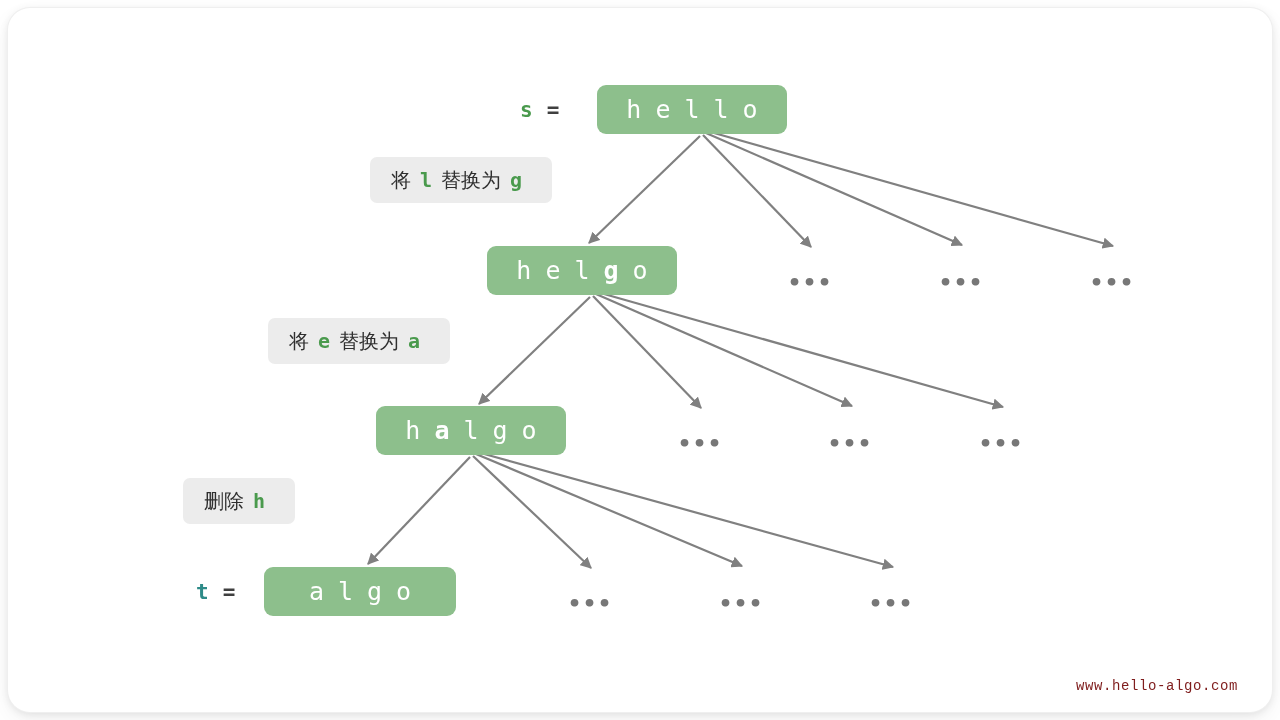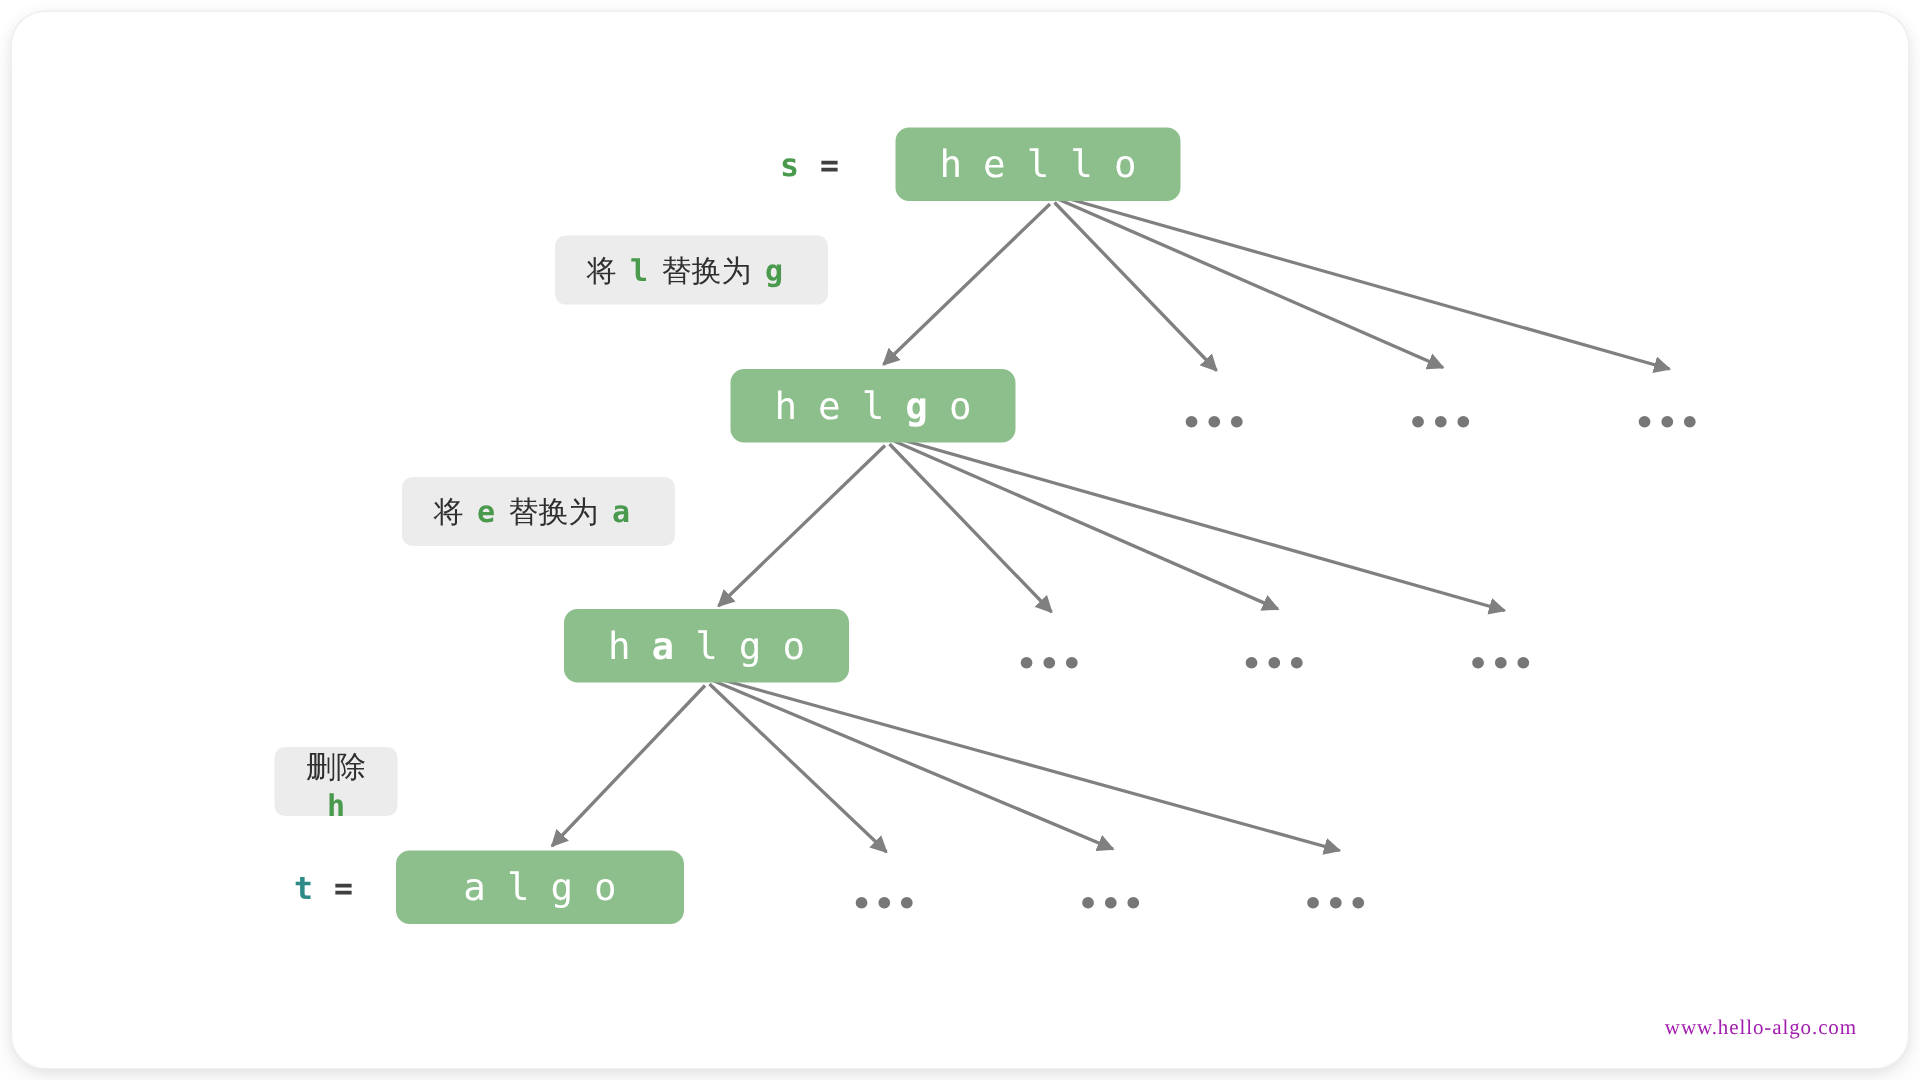--- a/index.html
+++ b/index.html
@@ -109,23 +109,23 @@
     letter-spacing: 1px;
     line-height: 1;
     transform: translate(-50%, -50%);
   }
 
   
   .watermark {
     position: absolute;
     right: 42px;
     bottom: 26px;
-    font-family: Liberation Serif, serif;
+    font-family: Liberation Mono, monospace;
     font-size: 14px;
-    color: #a21caf;
+    color: #7f1d1d;
     letter-spacing: 0.6px;
   }
 </style>
 </head>
 <body>
 
 <div id="canvas">
   <div class="card"></div>
 
   <svg id="arrow-layer" viewBox="0 0 1280 720" xmlns="http://www.w3.org/2000/svg">
@@ -185,21 +185,21 @@
         <span class="code" style="color: rgb(74, 154, 77);">l</span>
         <span class="zh" style="color: rgb(47, 47, 47);">替换为</span>
         <span class="code" style="color: rgb(74, 154, 77);">g</span>
       </div>
       <div class="op-box" style="left: 268px; top: 318px; background: rgb(236, 236, 236);">
         <span class="zh" style="color: rgb(47, 47, 47);">将</span>
         <span class="code" style="color: rgb(74, 154, 77);">e</span>
         <span class="zh" style="color: rgb(47, 47, 47);">替换为</span>
         <span class="code" style="color: rgb(74, 154, 77);">a</span>
       </div>
-      <div class="op-box" style="left: 183px; top: 498px; background: rgb(236, 236, 236); flex-direction: column;">
+      <div class="op-box" style="left: 183px; top: 478px; background: rgb(236, 236, 236);">
         <span class="zh" style="color: rgb(47, 47, 47);">删除</span>
         <span class="code" style="color: rgb(74, 154, 77);">h</span>
       </div>
     </div>
   <div id="ellipsis-layer">
       <div class="ellipsis" style="left: 810px; top: 283px; color: rgb(119, 119, 119);">•••</div>
       <div class="ellipsis" style="left: 961px; top: 283px; color: rgb(119, 119, 119);">•••</div>
       <div class="ellipsis" style="left: 1112px; top: 283px; color: rgb(119, 119, 119);">•••</div>
       <div class="ellipsis" style="left: 700px; top: 444px; color: rgb(119, 119, 119);">•••</div>
       <div class="ellipsis" style="left: 850px; top: 444px; color: rgb(119, 119, 119);">•••</div>

